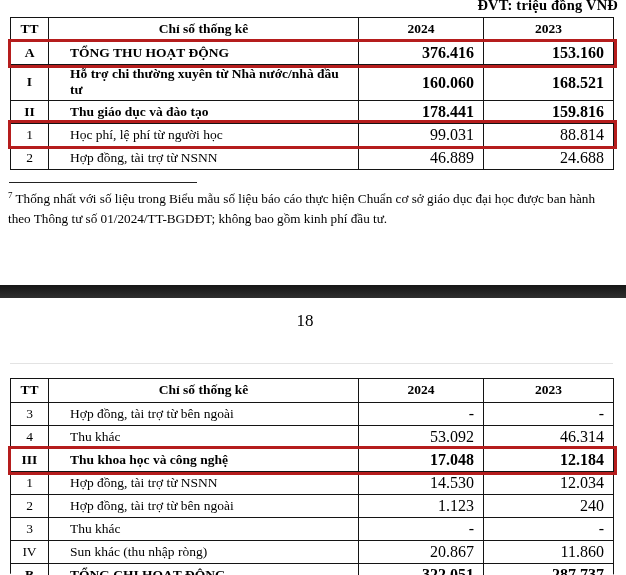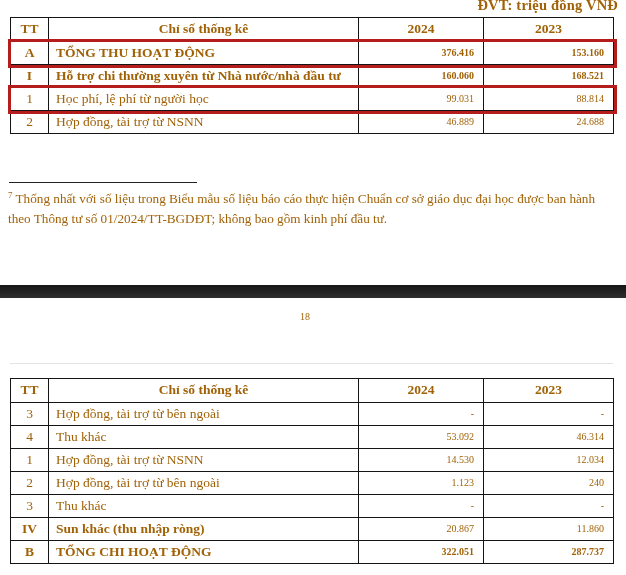--- a/index.html
+++ b/index.html
@@ -1,61 +1,61 @@
 <!DOCTYPE html>
 <html><head>
 <meta charset="utf-8">
 <style>
   html,body{margin:0;padding:0;background:#ffffff;}
   .viewport{
     position:relative;width:626px;height:575px;overflow:hidden;
     background:#ffffff;
     font-family:"Liberation Serif","DejaVu Serif",serif;
-    color:#a16207;
+    color:#000000;
     border-radius:17px;
   }
   .unit-label{
     position:absolute;top:-3px;right:8px;
     font-weight:bold;font-size:14.5px;letter-spacing:.2px;
   }
   table.tbl{
     position:absolute;left:10px;width:603px;
     border-collapse:collapse;table-layout:fixed;
     font-size:13.5px;
   }
   #table1{top:17px;}
   #table2{top:378px;}
   .tbl th,.tbl td{
     border:1.5px solid #141414;
     padding:1px 4px;height:20px;line-height:1.22;
     overflow:hidden;
   }
   .tbl th{font-weight:bold;text-align:center;font-size:13.5px;height:21px;margin-left:20px;}
   td.cell-tt{text-align:center;}
-  td.cell-label{text-align:left;padding-left:7px;}
-  td.cell-num{text-align:right;padding-right:9px;font-size:10px;}
+  td.cell-label{text-align:left;padding-left:21px;}
+  td.cell-num{text-align:right;padding-right:9px;font-size:16px;}
   tr.bold td{font-weight:bold;}
-  tr.bold-label td.cell-tt,tr.bold-label td.cell-label{font-weight:bold;}
+  tr.bold-label td.cell-tt,tr.bold-label td.cell-label{font-weight:normal;}
   tr.hl{outline:3px solid #b51d1d;outline-offset:0px;}
   .footnote-sep{
     position:absolute;left:9px;top:182px;width:188px;
     border-top:1.5px solid #222;
   }
   .footnote{
     position:absolute;left:8px;top:189px;width:610px;
     font-size:13.2px;line-height:1.5;
   }
   .footnote sup{font-size:9px;}
   .page-break-bar{
     position:absolute;left:0;top:285px;width:626px;height:13px;
     background:linear-gradient(#161616,#2f2f2f);
   }
   .page-number{
     position:absolute;left:0;top:311px;width:610px;
-    text-align:center;font-size:10px;
+    text-align:center;font-size:17px;
   }
   .ghost-line{
     position:absolute;left:10px;top:363px;width:603px;height:1px;
     background:#e3e3e3;
   }
 </style>
 </head>
 <body>
 
 <div class="viewport">
@@ -82,20 +82,26 @@
           <td class="cell-tt">A</td>
           <td class="cell-label">TỔNG THU HOẠT ĐỘNG</td>
           <td class="cell-num">376.416</td>
           <td class="cell-num">153.160</td>
         </tr>
         <tr class="bold">
           <td class="cell-tt">I</td>
           <td class="cell-label">Hỗ trợ chi thường xuyên từ Nhà nước/nhà đầu tư</td>
           <td class="cell-num">160.060</td>
           <td class="cell-num">168.521</td>
+        </tr>
+        <tr class="bold">
+          <td class="cell-tt">II</td>
+          <td class="cell-label">Thu giáo dục và đào tạo</td>
+          <td class="cell-num">178.441</td>
+          <td class="cell-num">159.816</td>
         </tr>
         <tr class="hl">
           <td class="cell-tt">1</td>
           <td class="cell-label">Học phí, lệ phí từ người học</td>
           <td class="cell-num">99.031</td>
           <td class="cell-num">88.814</td>
         </tr>
         <tr>
           <td class="cell-tt">2</td>
           <td class="cell-label">Hợp đồng, tài trợ từ NSNN</td>
@@ -133,20 +139,26 @@
           <td class="cell-label">Hợp đồng, tài trợ từ bên ngoài</td>
           <td class="cell-num">-</td>
           <td class="cell-num">-</td>
         </tr>
         <tr>
           <td class="cell-tt">4</td>
           <td class="cell-label">Thu khác</td>
           <td class="cell-num">53.092</td>
           <td class="cell-num">46.314</td>
         </tr>
+        <tr class="hl bold">
+          <td class="cell-tt">III</td>
+          <td class="cell-label">Thu khoa học và công nghệ</td>
+          <td class="cell-num">17.048</td>
+          <td class="cell-num">12.184</td>
+        </tr>
         <tr>
           <td class="cell-tt">1</td>
           <td class="cell-label">Hợp đồng, tài trợ từ NSNN</td>
           <td class="cell-num">14.530</td>
           <td class="cell-num">12.034</td>
         </tr>
         <tr>
           <td class="cell-tt">2</td>
           <td class="cell-label">Hợp đồng, tài trợ từ bên ngoài</td>
           <td class="cell-num">1.123</td>

